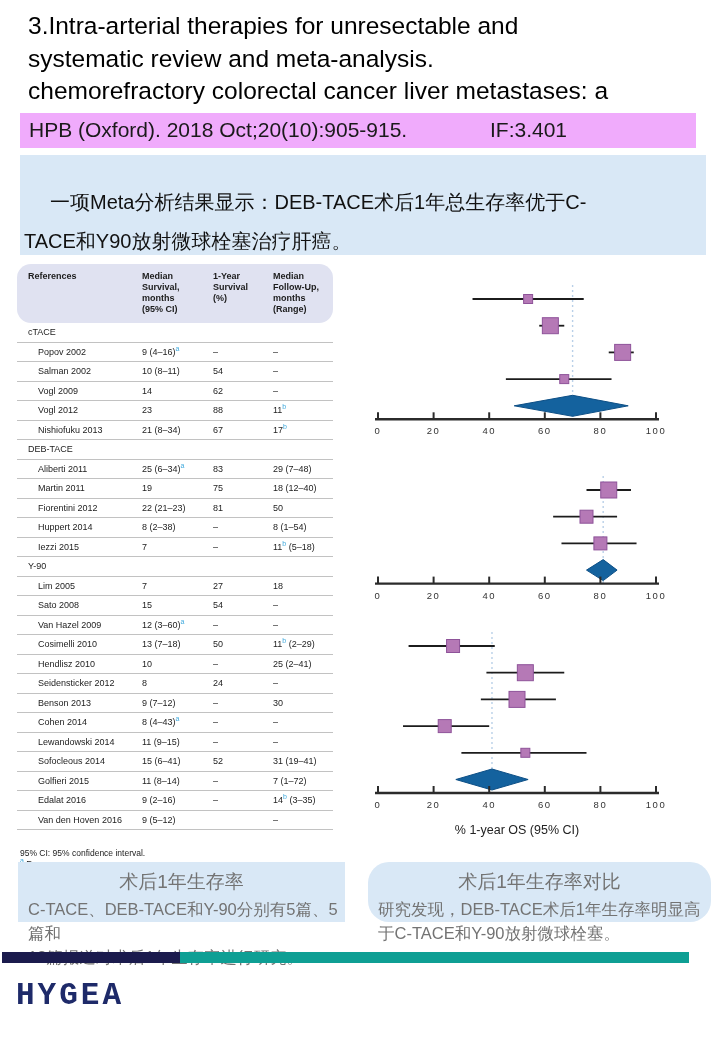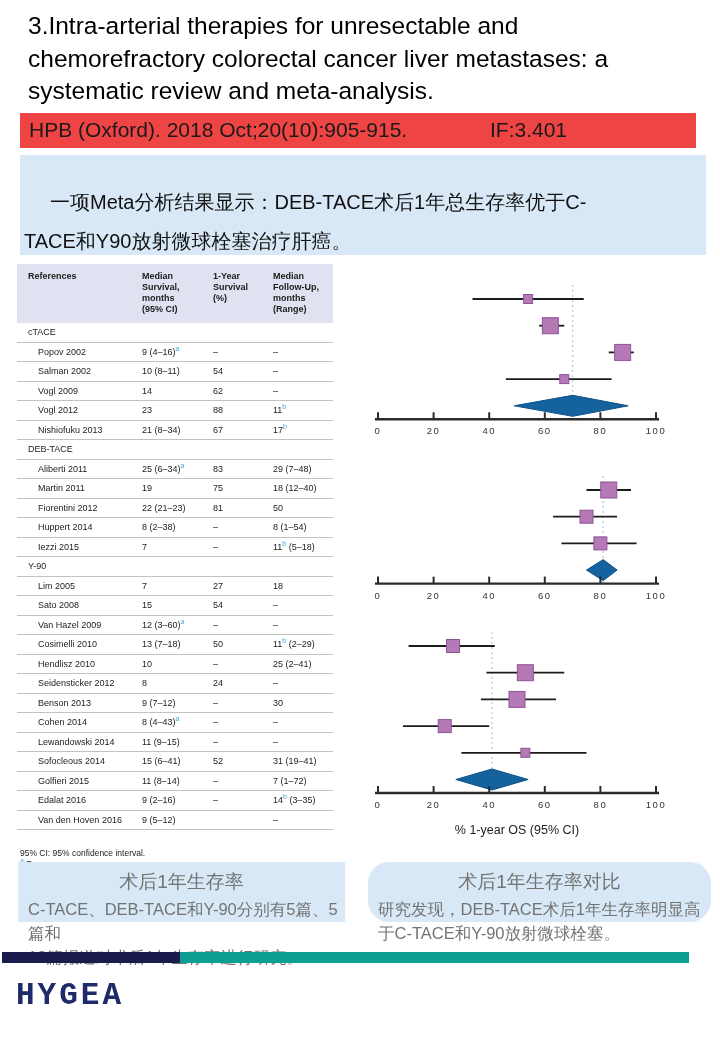--- a/index.html
+++ b/index.html
@@ -2,33 +2,33 @@
 <html><head>
 <meta charset="utf-8">
 <style>
   html,body{margin:0;padding:0;background:#ffffff;}
   .slide{position:relative;width:720px;height:1040px;background:#ffffff;overflow:hidden;
          font-family:"Liberation Sans",sans-serif;}
 
   .title{position:absolute;left:28px;top:10px;width:668px;font-size:24.5px;line-height:32.5px;
          color:#000;}
 
-  .journal-bar{position:absolute;left:20px;top:113px;width:676px;height:35px;background:#ef4444;
+  .journal-bar{position:absolute;left:20px;top:113px;width:676px;height:35px;background:#f0abfc;
                font-size:21px;color:#1a1a1a;}
   .journal-citation{position:absolute;left:9px;top:5px;}
   .journal-if{position:absolute;left:470px;top:5px;}
 
   .summary-box{position:absolute;left:20px;top:155px;width:686px;height:100px;background:#d9e8f6;
                font-size:20px;color:#111;padding-top:28px;box-sizing:border-box;}
   .summary-box .line{line-height:39px;padding-left:4px;}
   .summary-box .line:first-child{text-indent:26px;}
 
   .ref-table{position:absolute;left:17px;top:264px;width:316px;font-size:9px;color:#1c1c1c;}
   .t-head{display:grid;grid-template-columns:125px 71px 57px 63px;background:#e0e2f1;
-          font-weight:bold;padding:7px 0 8px 0;}
+          font-weight:bold;padding:7px 0 8px 0;border-radius:14px;}
   .t-head .hc{white-space:pre-line;line-height:11px;}
   .t-head .hc:first-child{padding-left:11px;}
   .t-head .hc:nth-child(4){padding-left:3px;}
   .t-row{display:grid;grid-template-columns:125px 71px 57px 63px;height:18.5px;line-height:18.5px;
          border-bottom:1px solid #c2c2c2;}
   .t-row .c-ref{padding-left:21px;white-space:nowrap;}
   .t-section .c-ref{padding-left:11px;}
   .t-row .c-fu{padding-left:3px;}
   .sup{color:#3fa9dd;font-size:7px;vertical-align:super;line-height:0;}
 
@@ -50,22 +50,22 @@
   .logo{position:absolute;left:16px;top:978px;font-family:Liberation Mono, monospace;
         font-weight:bold;font-size:31px;color:#1e2a69;letter-spacing:3px;}
 </style>
 </head>
 <body>
 
 <div class="slide">
 
   <div class="title">
       <div class="line">3.Intra-arterial therapies for unresectable and</div>
+      <div class="line">systematic review and meta-analysis.</div>
       <div class="line">chemorefractory colorectal cancer liver metastases: a</div>
-      <div class="line">systematic review and meta-analysis.</div>
     </div>
 
   <div class="journal-bar">
     <span class="journal-citation">HPB (Oxford). 2018 Oct;20(10):905-915.</span>
     <span class="journal-if">IF:3.401</span>
   </div>
 
   <div class="summary-box">
       <div class="line">一项Meta分析结果显示：DEB-TACE术后1年总生存率优于C-</div>
       <div class="line">TACE和Y90放射微球栓塞治疗肝癌。</div>

